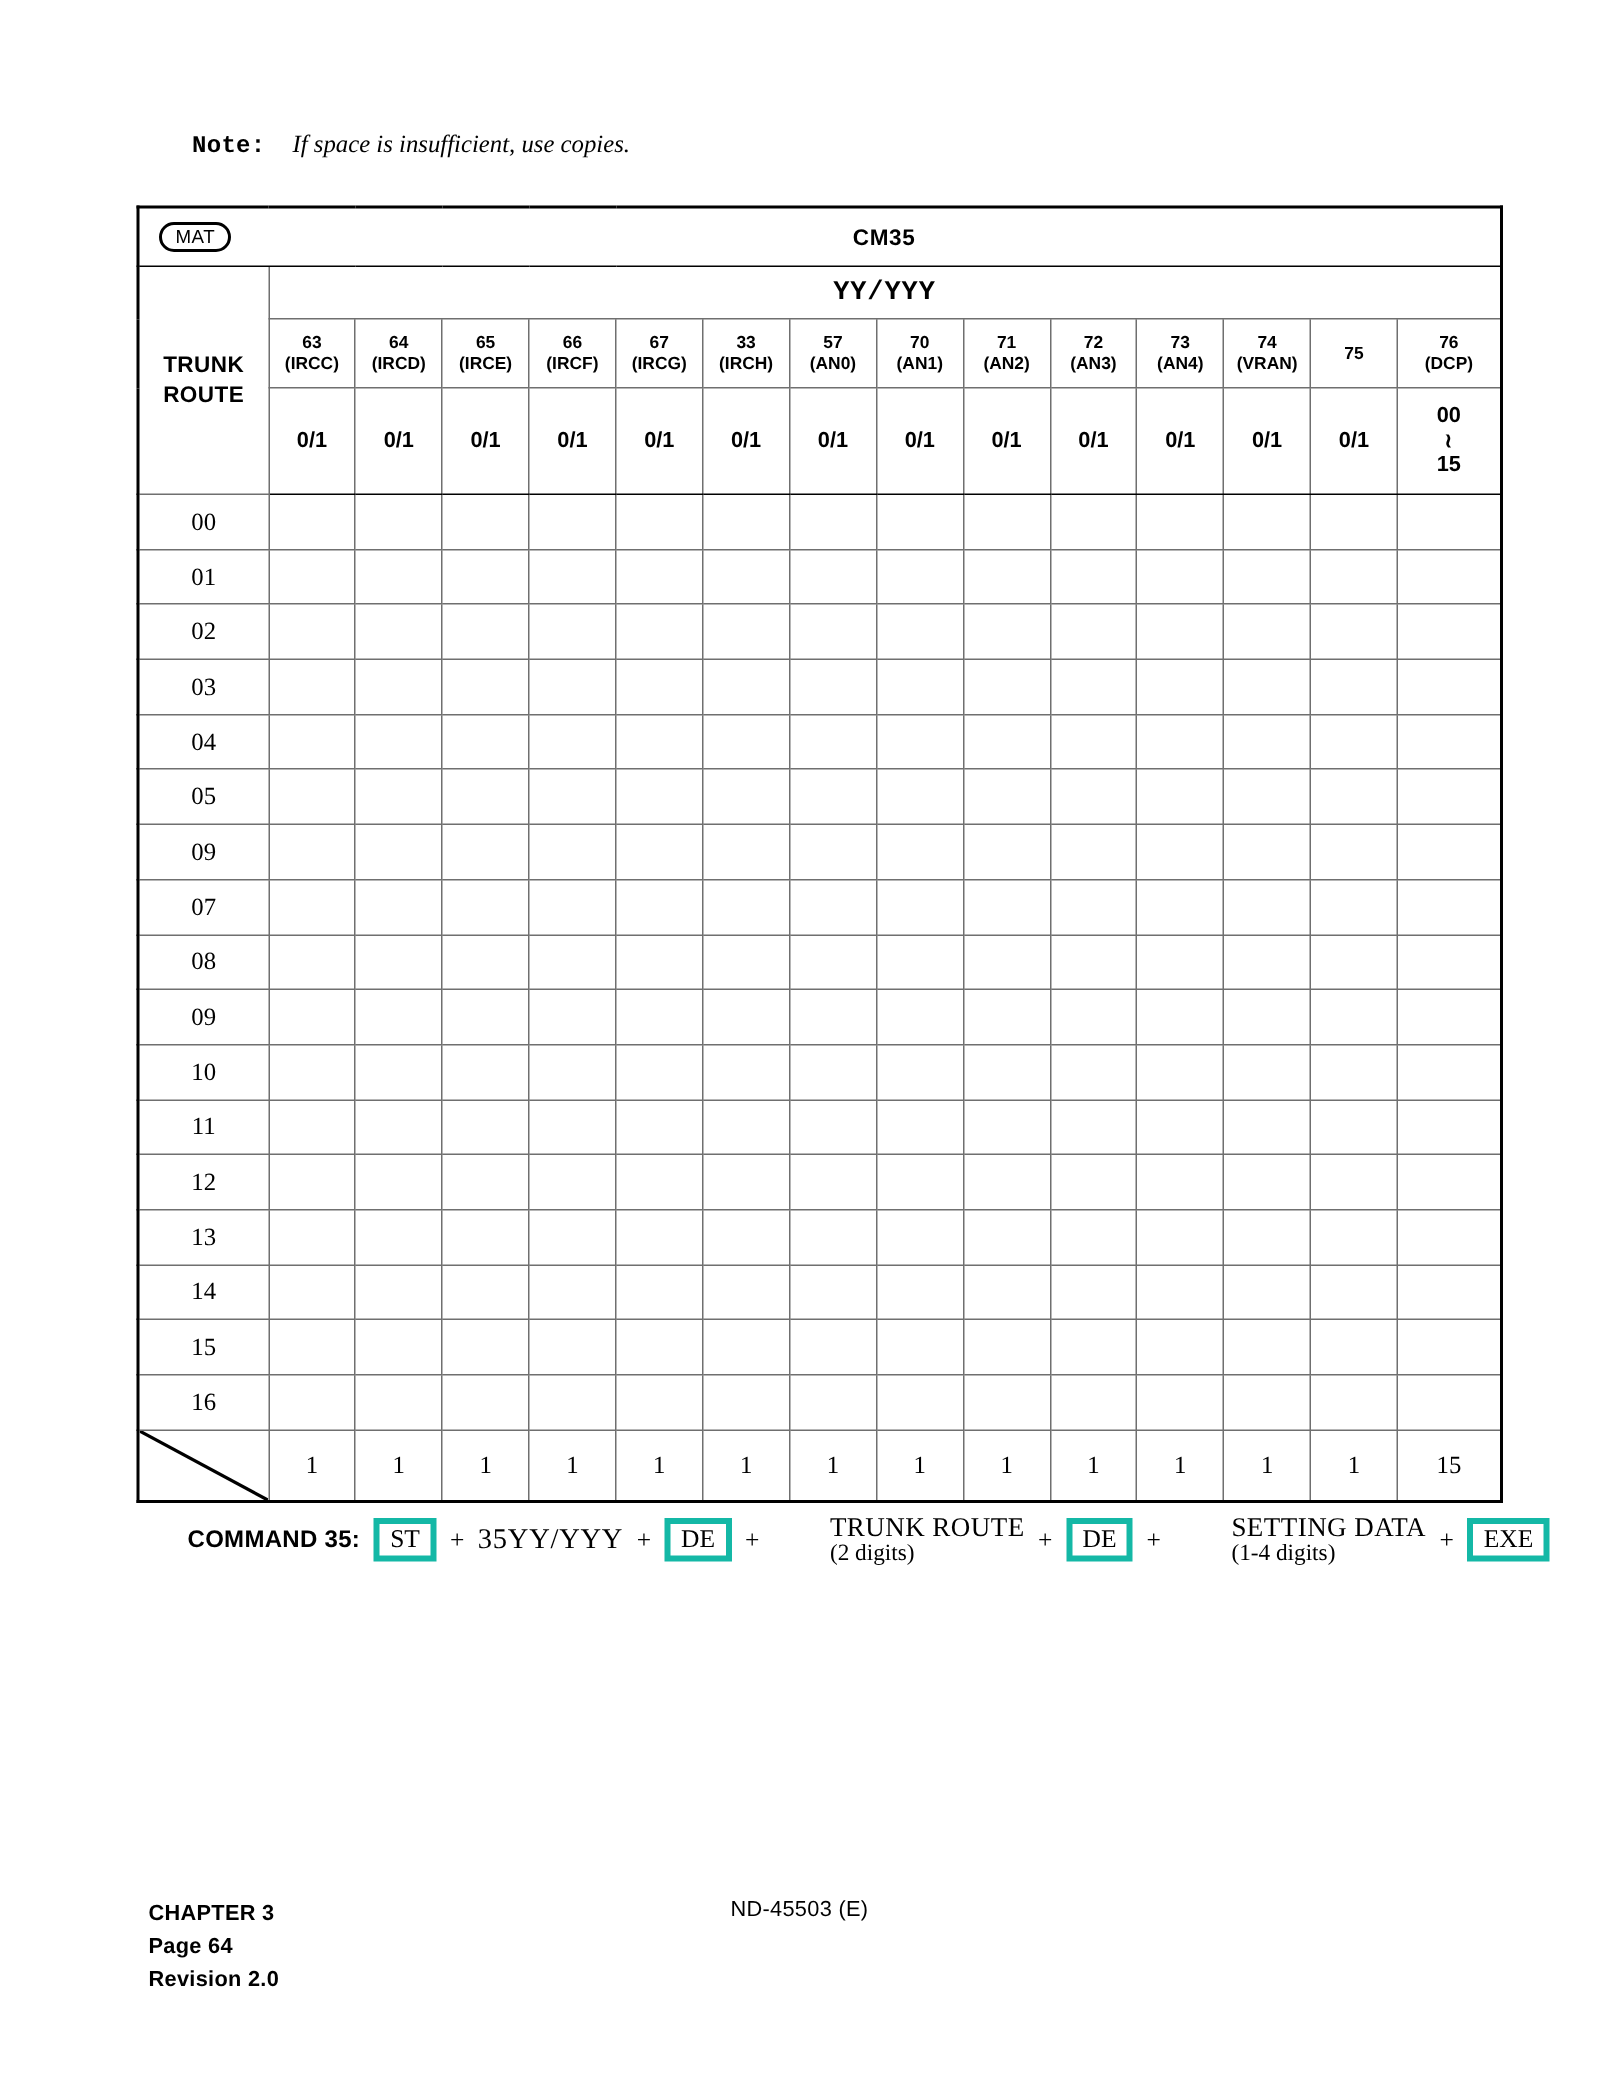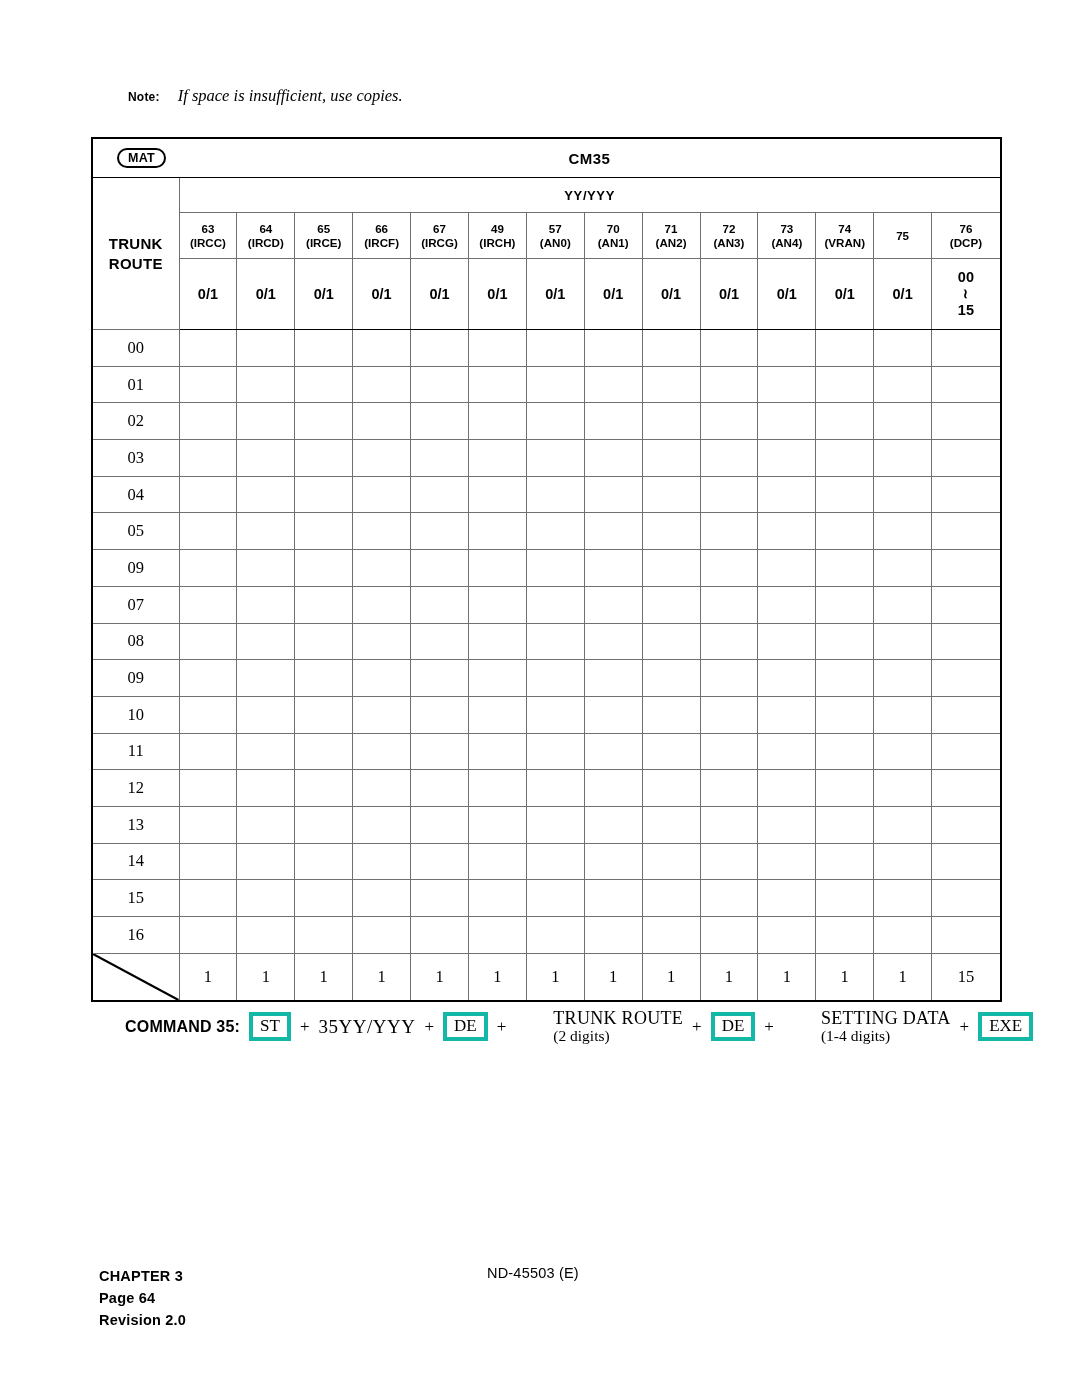--- a/index.html
+++ b/index.html
@@ -20,23 +20,23 @@
   .note-line {
     position: absolute;
     left: 128px;
     top: 86px;
     display: flex;
     align-items: baseline;
     gap: 0px;
     white-space: nowrap;
   }
   .note-label {
-    font-family: Liberation Sans, sans-serif;
+    font-family: Liberation Mono, monospace;
     font-weight: bold;
-    font-size: 12px;
+    font-size: 16px;
     letter-spacing: .2px;
   }
   .note-text {
     font-family: "Liberation Serif", "DejaVu Serif", serif;
     font-style: italic;
     font-size: 16.5px;
     margin-left: 18px;
   }
 
   
@@ -69,25 +69,24 @@
     text-align: left !important;
     padding-left: 13px !important;
     width: 87px;
   }
   .mat-badge {
     display: inline-block;
     border: 2.1px solid #000;
     border-radius: 11px;
     padding: 1px 9px 1.5px 9px;
     font-family: "Liberation Sans", "DejaVu Sans", sans-serif;
-    font-weight: bold;
+    font-weight: normal;
     font-size: 12.5px;
     letter-spacing: .3px;
     line-height: 1.15;
-    margin-left: 11px;
   }
   .cell-cm {
     border-left: none !important;
     font-family: "Liberation Sans", "DejaVu Sans", sans-serif;
     font-weight: bold;
     font-size: 15px;
     letter-spacing: .4px;
     
     padding-right: 260px;
   }
@@ -98,23 +97,23 @@
   }
   .cell-trunkroute {
     font-family: "Liberation Sans", "DejaVu Sans", sans-serif;
     font-weight: bold;
     font-size: 15px;
     line-height: 1.28;
     letter-spacing: .3px;
     border-top: none !important;
   }
   .cell-yyy {
-    font-family: Liberation Sans, sans-serif;
+    font-family: Liberation Mono, monospace;
     font-weight: bold;
-    font-size: 13px;
+    font-size: 18px;
     letter-spacing: .6px;
   }
 
   
   .row-colnum td {
     height: 45px;
     font-family: "Liberation Sans", "DejaVu Sans", sans-serif;
     font-weight: bold;
     font-size: 11.6px;
     line-height: 1.18;
@@ -292,21 +291,21 @@
         </td>
         <td>
           <span class="num">66</span>
           <span class="sub">(IRCF)</span>
         </td>
         <td>
           <span class="num">67</span>
           <span class="sub">(IRCG)</span>
         </td>
         <td>
-          <span class="num">49</span>
+          <span class="num">33</span>
           <span class="sub">(IRCH)</span>
         </td>
         <td>
           <span class="num">57</span>
           <span class="sub">(AN0)</span>
         </td>
         <td>
           <span class="num">70</span>
           <span class="sub">(AN1)</span>
         </td>

